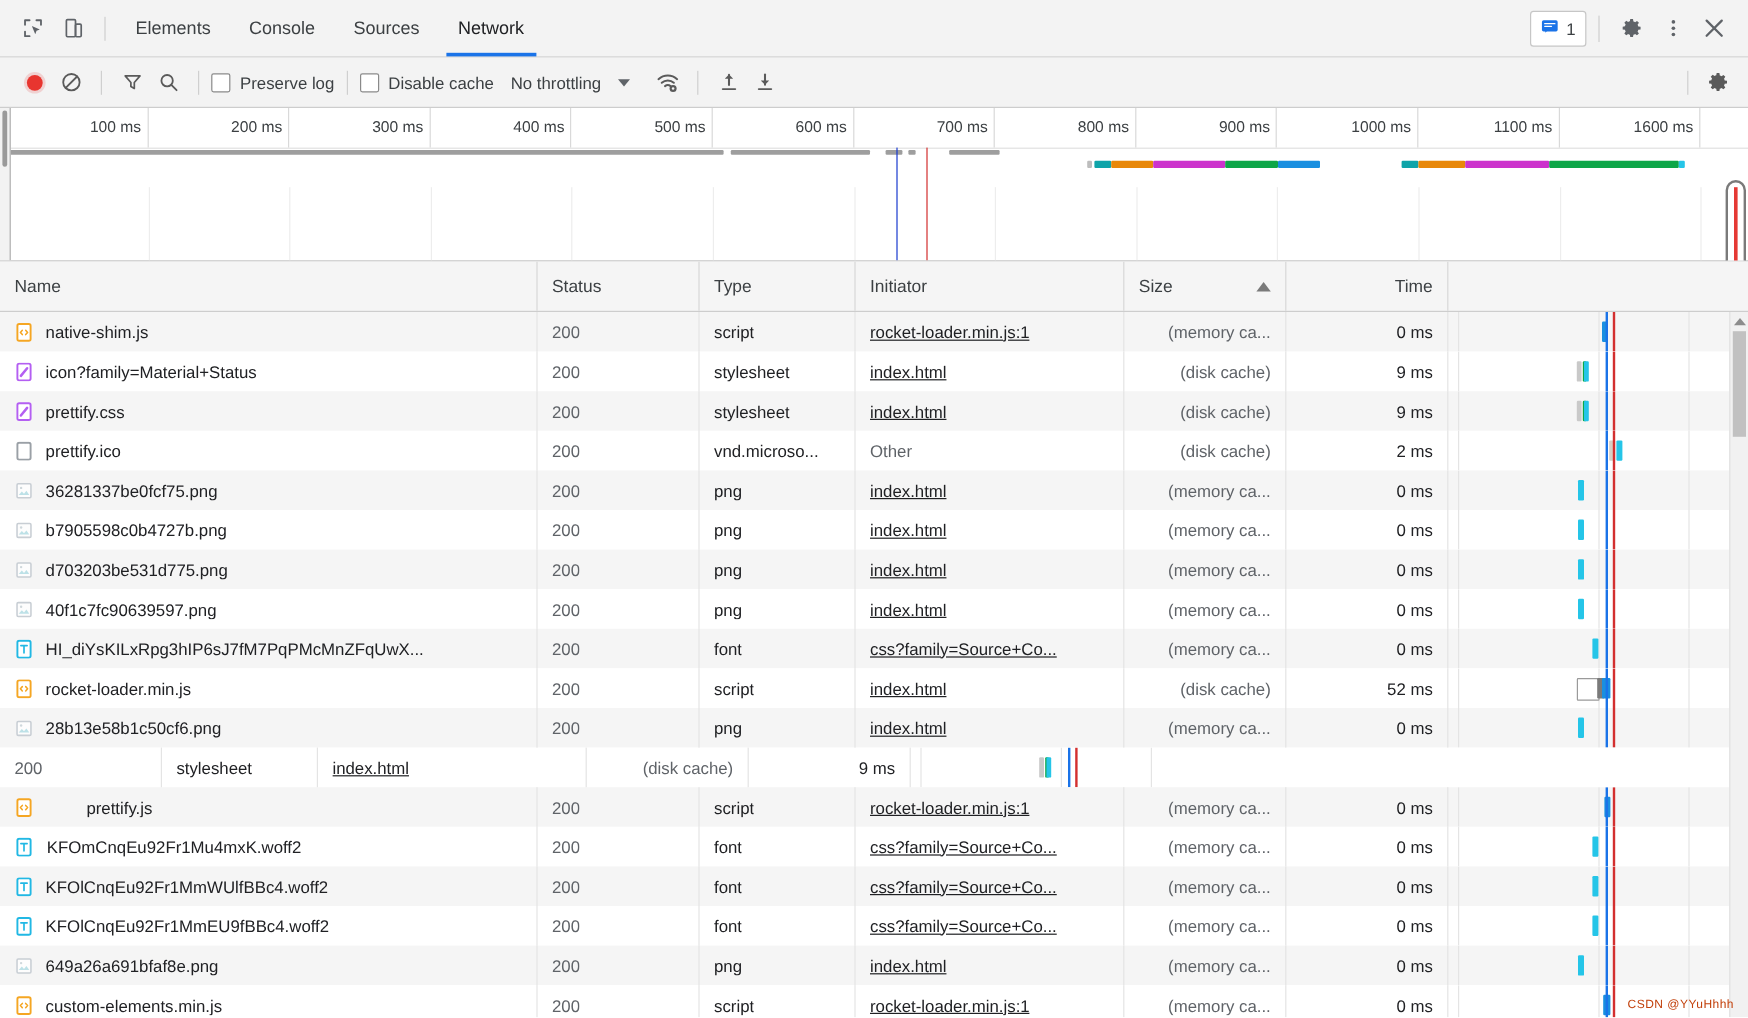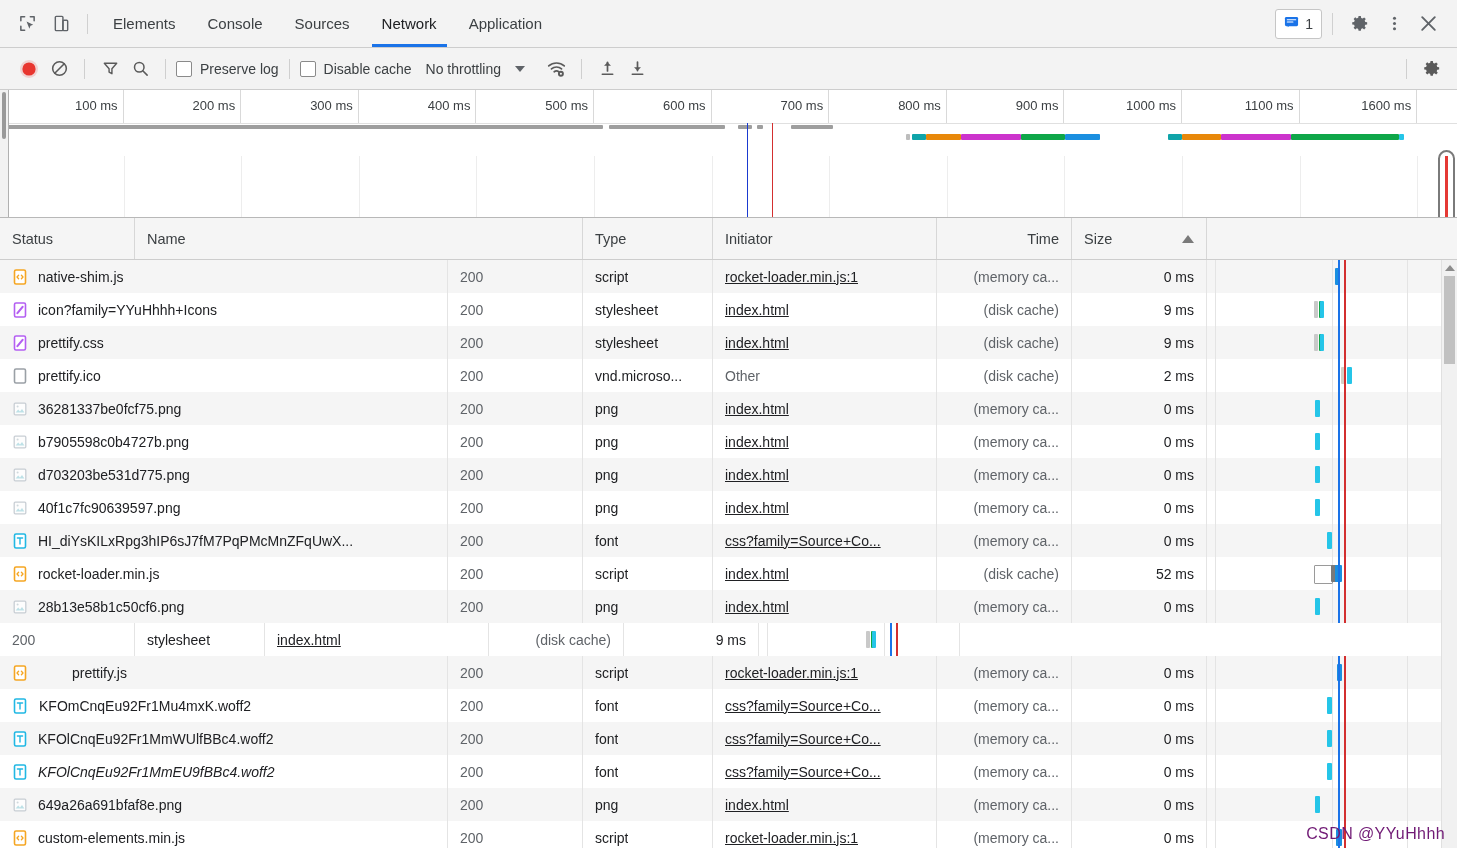--- a/index.html
+++ b/index.html
@@ -130,21 +130,21 @@
     position:absolute;top:0;left:0;right:0;height:15px;display:flex;align-items:center;justify-content:center;
   }
   .vscroll .uparrow{
     width:0;height:0;border-left:5px solid transparent;border-right:5px solid transparent;border-bottom:6px solid #8c8c8c;
   }
   .vscroll .thumb{
     position:absolute;left:2px;right:2px;top:16px;height:88px;background:#c1c1c1;border-radius:0;
   }
 
   .watermark{
-    position:absolute;right:12px;bottom:5px;font-size:16px;color:#701a75;
+    position:absolute;right:12px;bottom:5px;font-size:10px;color:#c2410c;
     letter-spacing:.4px;pointer-events:none;
   }
 </style>
 </head>
 <body>
 
 <div class="app">
 
   <div class="tabbar">
     <div class="tb-icon">
@@ -165,23 +165,20 @@
           <span>Elements</span>
         </div>
       <div class="tab">
           <span>Console</span>
         </div>
       <div class="tab">
           <span>Sources</span>
         </div>
       <div class="tab active">
           <span>Network</span>
-        </div>
-      <div class="tab">
-          <span>Application</span>
         </div>
     </div>
     <div class="tabbar-right">
       <div class="msgbadge">
         <span>
           <svg width="15" height="15" viewBox="0 0 16 16">
             <rect x="1" y="2" width="14" height="10" rx="1.5" fill="#1a73e8"></rect>
             <path d="M4 10l0 3 3-3z" fill="#1a73e8"></path>
             <path d="M3.5 5h9M3.5 7.4h6" stroke="#fff" stroke-width="1.2" stroke-linecap="round"></path>
           </svg>
@@ -357,39 +354,39 @@
         <div class="ovbar" style="left: 1399px; width: 5px; top: 11px; background: rgb(37, 197, 232); height: 6px;"></div>
         <div class="ovline" style="left: 747px; background: rgb(26, 58, 208);"></div>
         <div class="ovline" style="left: 772px; background: rgb(211, 47, 47);"></div>
       </div>
     <div class="ov-handle-l"></div>
     <div class="ov-handle-r"></div>
   </div>
 
   <div class="grid">
     <div class="ghead" id="ghead">
+        <div class="hc" style="width: 448px;">
+          <span>Name</span>
+        </div>
         <div class="hc" style="width: 135px;">
           <span>Status</span>
         </div>
-        <div class="hc" style="width: 448px;">
-          <span>Name</span>
-        </div>
         <div class="hc" style="width: 130px;">
           <span>Type</span>
         </div>
         <div class="hc" style="width: 224px;">
           <span>Initiator</span>
-        </div>
-        <div class="hc num" style="width: 135px;">
-          <span>Time</span>
         </div>
         <div class="hc num" style="width: 135px;">
           <span>Size</span>
           <span class="sortarrow"></span>
         </div>
+        <div class="hc num" style="width: 135px;">
+          <span>Time</span>
+        </div>
       </div>
     <div class="gbody" id="gbody">
       <div class="row even">
           <div class="cell name" style="width: 448px; flex: 0 0 448px;">
             <span style="display: flex; flex: 0 0 16px;">
               <svg class="ricon" viewBox="0 0 16 16">
                 <rect x="2.5" y="1" width="11" height="14" rx="1.5" fill="#fff" stroke="#f5a623" stroke-width="1.6"></rect>
                 <path d="M6.6 6.2L5 8l1.6 1.8M9.4 6.2L11 8 9.4 9.8" stroke="#f5a623" stroke-width="1.3" fill="none" stroke-linecap="round" stroke-linejoin="round"></path>
               </svg>
             </span>
@@ -420,21 +417,21 @@
           </div>
         </div>
         <div class="row odd">
           <div class="cell name" style="width: 448px; flex: 0 0 448px;">
             <span style="display: flex; flex: 0 0 16px;">
               <svg class="ricon" viewBox="0 0 16 16">
                 <rect x="2.5" y="1" width="11" height="14" rx="1.5" fill="#fff" stroke="#b45ff2" stroke-width="1.6"></rect>
                 <path d="M5.4 11.2L10.6 4.9" stroke="#b45ff2" stroke-width="2.1" stroke-linecap="round"></path>
               </svg>
             </span>
-            <span class="txt">icon?family=YYuHhhh+Icons</span>
+            <span class="txt">icon?family=Material+Status</span>
           </div>
           <div class="cell" style="width: 135px; flex: 0 0 135px;">
             <span class="txt muted">200</span>
           </div>
           <div class="cell" style="width: 130px; flex: 0 0 130px;">
             <span class="txt">stylesheet</span>
           </div>
           <div class="cell" style="width: 224px; flex: 0 0 224px;">
             <span class="txt link">index.html</span>
           </div>
@@ -893,21 +890,21 @@
           <div class="cell wf" style="padding: 0px;">
             <div class="wf-grid" style="left: 8px;"></div>
             <div class="wf-grid" style="left: 125px;"></div>
             <div class="wf-grid" style="left: 200px;"></div>
             <div class="wfbar" style="left: 120px; width: 5px; background: rgb(37, 197, 232);"></div>
             <div class="wfline" style="left: 131px; background: rgb(26, 115, 232);"></div>
             <div class="wfline" style="left: 137px; background: rgb(211, 47, 47);"></div>
           </div>
         </div>
         <div class="row odd">
-          <div class="cell name" style="width: 448px; flex: 0 0 448px; font-style: italic;">
+          <div class="cell name" style="width: 448px; flex: 0 0 448px;">
             <span style="display: flex; flex: 0 0 16px;">
               <svg class="ricon" viewBox="0 0 16 16">
                 <rect x="2.5" y="1" width="11" height="14" rx="1.5" fill="#fff" stroke="#21b8e4" stroke-width="1.6"></rect>
                 <path d="M5.4 5h5.2M8 5v6" stroke="#21b8e4" stroke-width="1.4" stroke-linecap="round"></path>
               </svg>
             </span>
             <span class="txt">KFOlCnqEu92Fr1MmEU9fBBc4.woff2</span>
           </div>
           <div class="cell" style="width: 135px; flex: 0 0 135px;">
             <span class="txt muted">200</span>

